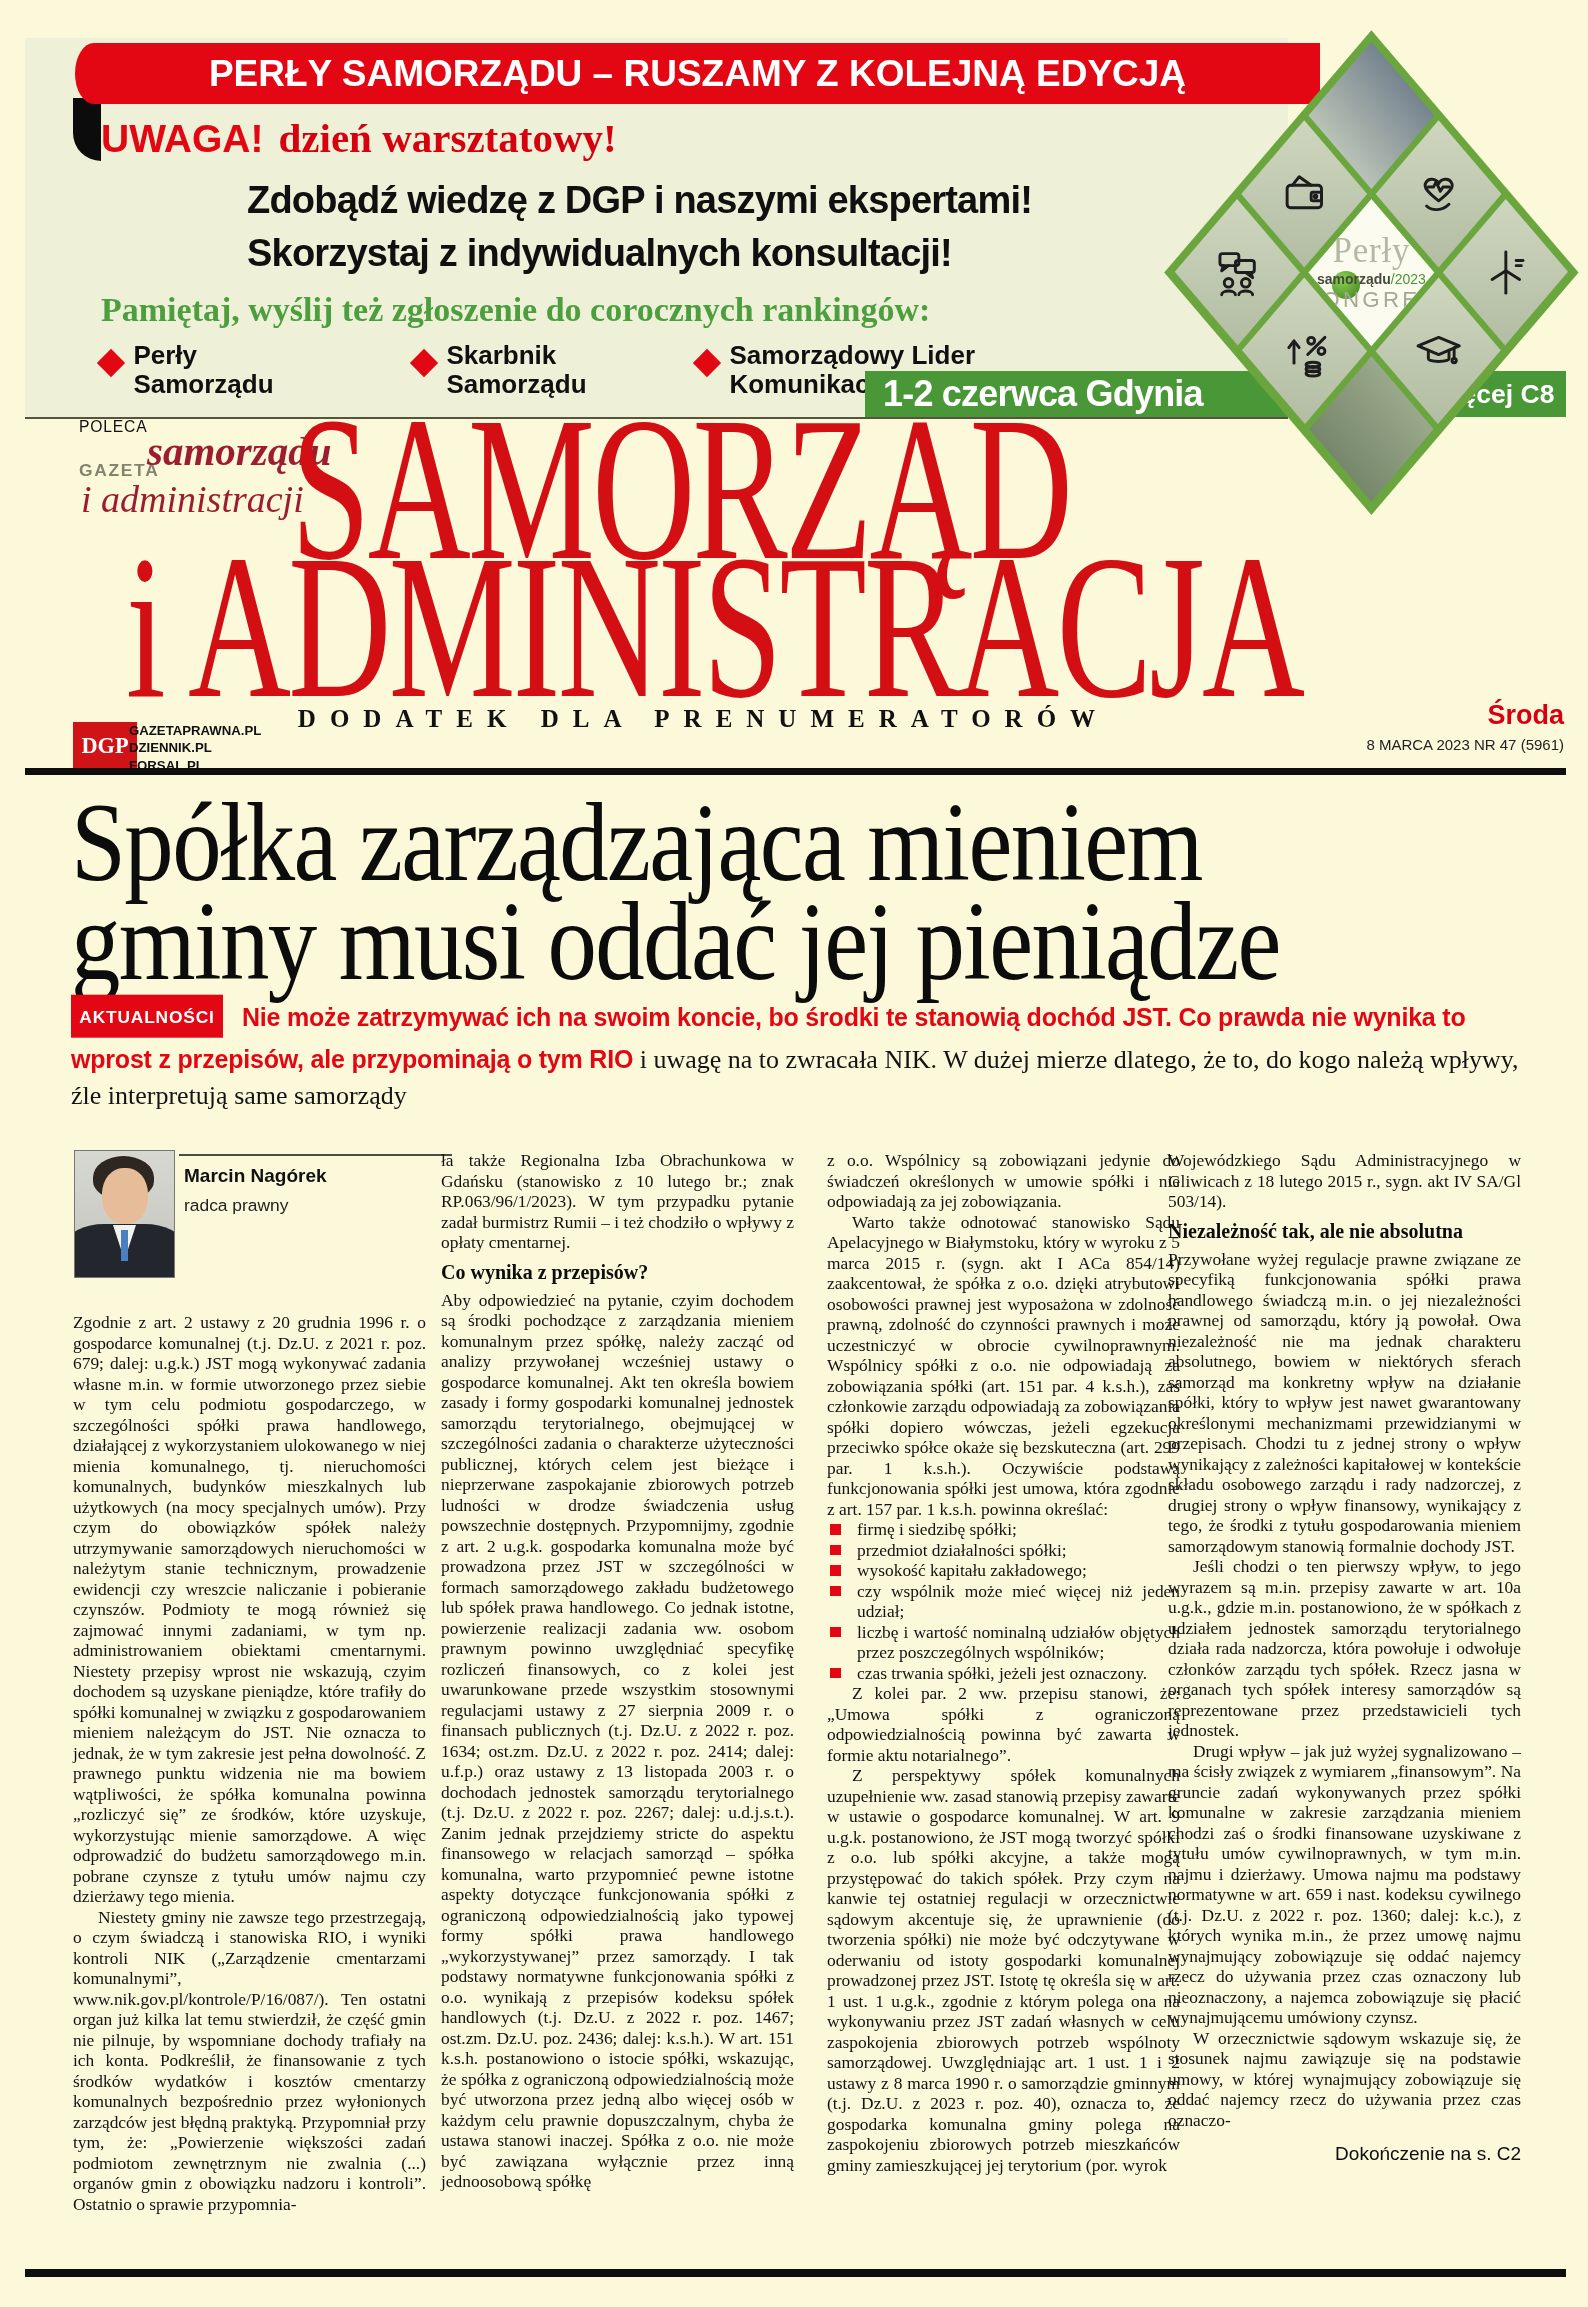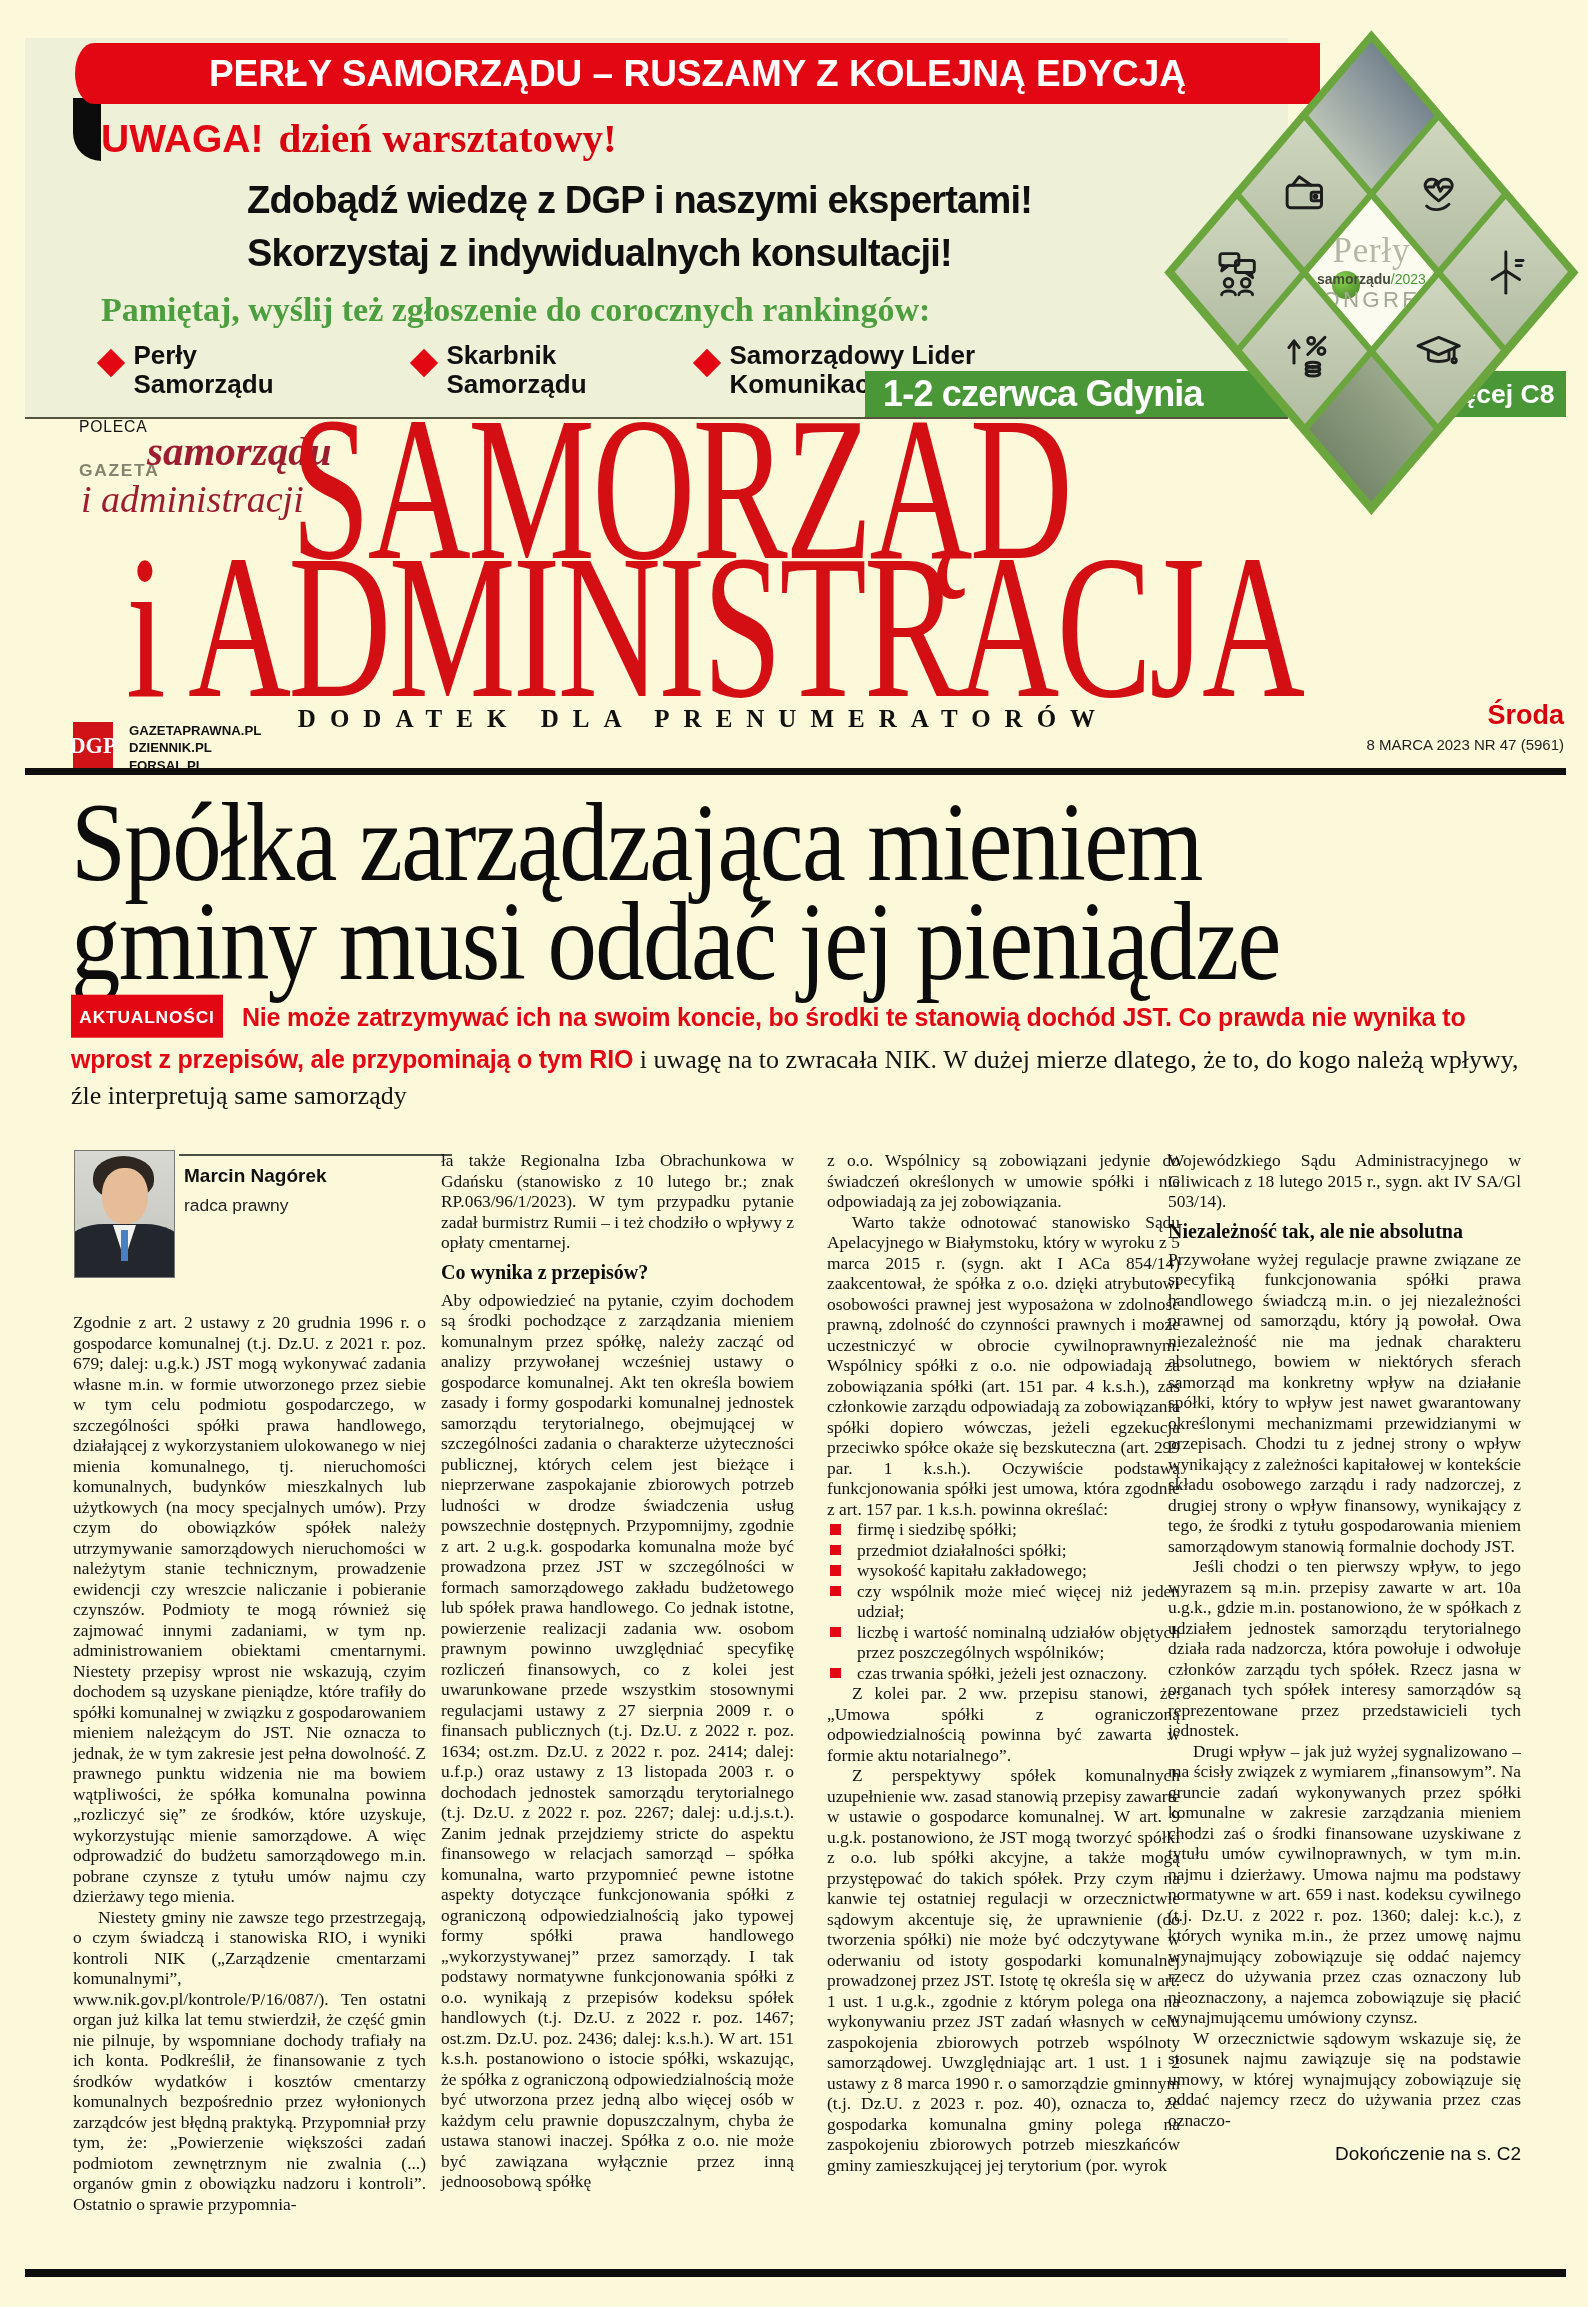--- a/index.html
+++ b/index.html
@@ -43,21 +43,21 @@
 
   
   .poleca{position:absolute;left:79px;top:418px;font-family:"Liberation Sans",sans-serif;font-weight:normal;font-size:15.7px;letter-spacing:0.8px;color:#111;}
   .gazeta-word{position:absolute;left:79px;top:460px;font-family:"Liberation Sans",sans-serif;font-weight:bold;font-size:17.4px;letter-spacing:1.7px;color:#83836f;}
   .gazeta-l1{position:absolute;left:147px;top:427px;font-family:"Liberation Serif",serif;font-weight:bold;font-style:italic;font-size:41px;color:#9c1d30;}
   .gazeta-l2{position:absolute;left:81px;top:477px;font-family:"Liberation Serif",serif;font-weight:normal;font-style:italic;font-size:38px;color:#9c1d30;}
   .mast-line{position:absolute;color:#d40f14;font-family:"Liberation Serif",serif;white-space:nowrap;font-size:174px;line-height:165px;letter-spacing:-3.3px;transform:scale(0.82,1.18);transform-origin:left top;}
   .mast-1{left:291px;top:392px;}
   .mast-2{left:126px;top:530px;}
   .dodatek{position:absolute;left:0;top:705px;width:1407px;text-align:center;font-family:"Liberation Serif",serif;font-weight:bold;font-size:25px;letter-spacing:14px;color:#111;}
-  .dgp-box{position:absolute;left:73px;top:722px;width:40px;height:48px;background:#d01317;color:#fff;display:flex;align-items:center;justify-content:center;font-family:"Liberation Serif",serif;font-weight:bold;font-size:22.3px;}
+  .dgp-box{position:absolute;left:73px;top:722px;width:64px;height:48px;background:#d01317;color:#fff;display:flex;align-items:center;justify-content:center;font-family:"Liberation Serif",serif;font-weight:bold;font-size:22.3px;}
   .dgp-urls{position:absolute;left:129px;top:722px;font-family:"Liberation Sans",sans-serif;font-weight:bold;font-size:13.2px;line-height:17.4px;color:#111;}
   .day-name{position:absolute;right:25px;top:700px;color:#d6000f;font-family:"Liberation Sans",sans-serif;font-weight:bold;font-size:27px;text-align:right;}
   .issue-line{position:absolute;right:25px;top:736px;color:#222;font-family:"Liberation Sans",sans-serif;font-size:15px;text-align:left;}
   .rule-top{position:absolute;left:25px;top:768px;width:1541px;height:7.4px;background:#0e0e0e;}
   .rule-bottom{position:absolute;left:25px;top:2269px;width:1541px;height:8.3px;background:#0e0e0e;}
 
   
   .headline{position:absolute;color:#0c0c0c;font-family:"Liberation Serif",serif;white-space:nowrap;font-size:103px;line-height:98px;letter-spacing:-1.7px;transform:scale(0.96,1.1);transform-origin:left top;}
   .hl-1{left:71px;top:788px;}
   .hl-2{left:71px;top:887px;}

